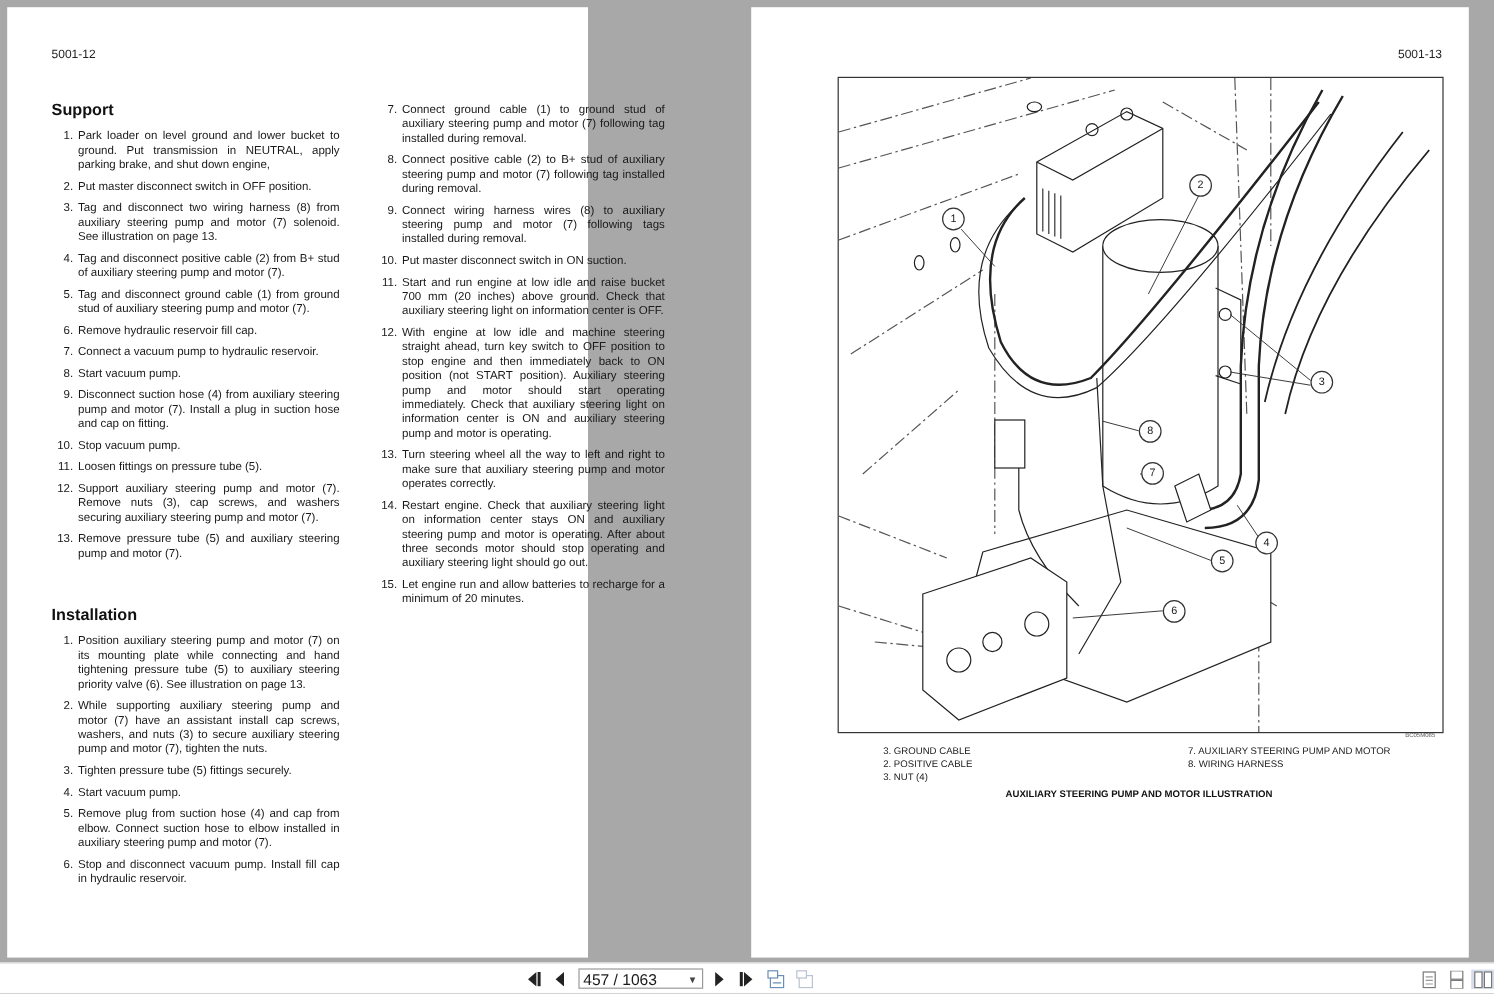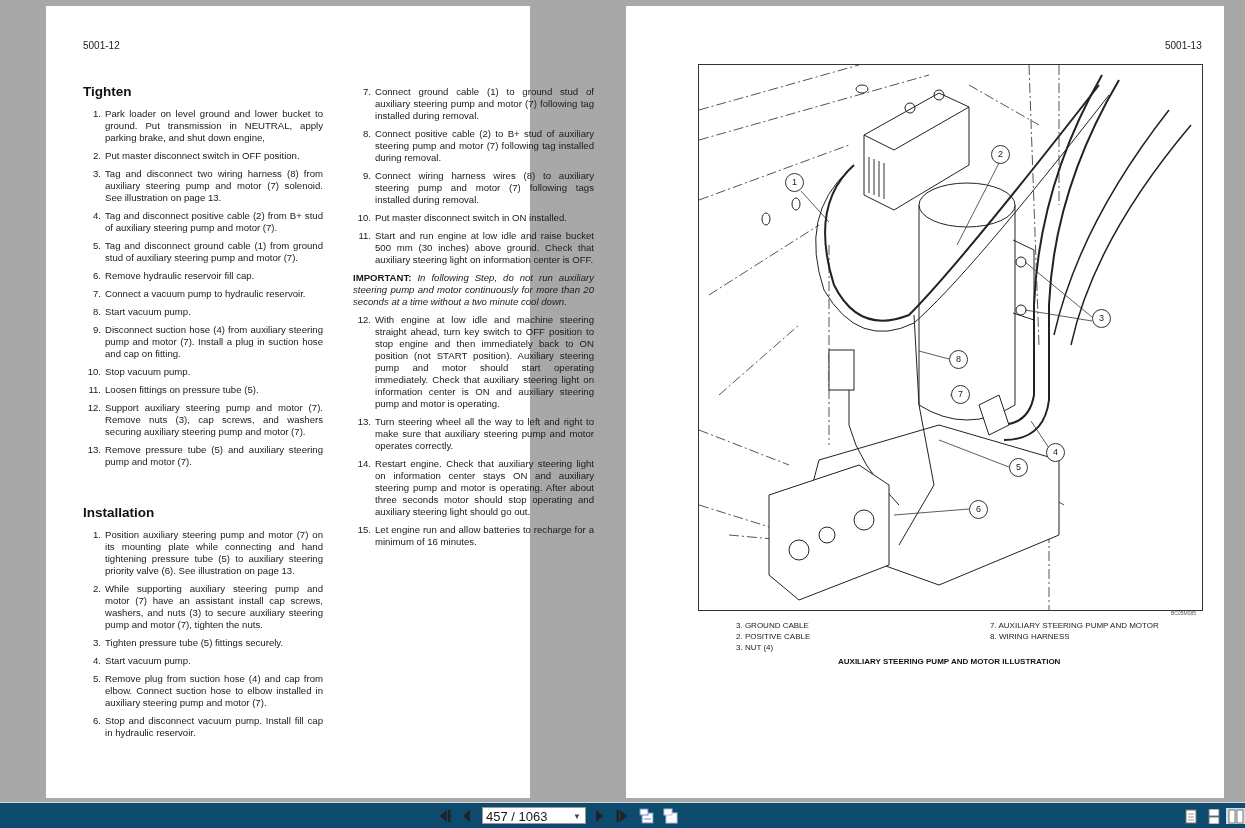--- a/index.html
+++ b/index.html
@@ -1,51 +1,51 @@
 <!DOCTYPE html>
 <html><head>
 <meta charset="utf-8">
 <style>
   html, body { margin:0; padding:0; }
   body { width:1245px; height:828px; background:#a8a8a8; position:relative; overflow:hidden; font-family:"Liberation Sans", sans-serif; color:#1a1a1a; }
   .page { position:absolute; top:6px; background:#fff; height:792px; }
-  #page-left { left:6px; width:484px;margin-left:40px; }
+  #page-left { left:6px; width:484px; }
   #page-right { left:626px; width:598px; }
   .page-num { position:absolute; top:34px; font-size:10px; color:#222; }
   .title { position:absolute; top:51px; left:0; width:580px; text-align:center; font-weight:bold; font-size:13.5px; color:#111; }
   .col { position:absolute; font-size:9.6px; line-height:12px; }
   .col-a { left:37px; top:80px; width:240px; }
   .col-b { left:307px; top:80px; width:241px; }
   h2 { font-size:13.5px; font-weight:bold; margin:0 0 10px 0; color:#111; }
   ol { margin:0; padding:0; list-style:none; }
   li { display:flex; margin-bottom:6px; text-align:justify; }
   li .n { width:18px; flex:0 0 18px; text-align:right; padding-right:4px; }
   li .t { flex:1; }
   .spacer { height:33px; }
   .important { margin:0 0 6px 0; text-align:justify; }
   .important b { font-weight:bold; }
   .important i { font-style:italic; }
   .figure { position:absolute; left:72px; top:58px; width:503px; height:545px; border:1px solid #333; background:#fff; overflow:hidden; }
   .figcode { position:absolute; left:545px; top:604px; font-size:5px; color:#555; }
   .legend { position:absolute; top:614px; font-size:8px; line-height:11px; color:#222; }
   .legend div { white-space:nowrap; }
   .caption { position:absolute; left:212px; top:651px; font-size:8px; font-weight:bold; color:#111; }
-  .toolbar { position:absolute; left:0; top:802px; width:1245px; height:26px; background:#0c4a6e; border-top:1px solid #d8d8d8; }
+  .toolbar { position:absolute; left:0; top:802px; width:1245px; height:26px; background:#ffffff; border-top:1px solid #d8d8d8; }
   .tb-btn { position:absolute; top:5px; height:16px; display:flex; align-items:center; justify-content:center; cursor:pointer; }
   .page-box { position:absolute; left:482px; top:4px; width:104px; height:17px; background:#fff; border:1px solid #9a9a9a; font-size:13px; line-height:17px; padding-left:3px; box-sizing:border-box; }
   .page-box .dd { position:absolute; right:4px; top:0; font-size:8px; color:#444; }
 </style>
 </head>
 <body>
 
 <div class="page" id="page-left">
   <div class="page-num" style="left:37px;">5001-12</div>
 
   <div class="col col-a">
-    <h2>Tighten</h2>
+    <h2>Support</h2>
     <ol>
       <li>
           <span class="n">1.</span>
           <span class="t">Park loader on level ground and lower bucket to ground. Put transmission in NEUTRAL, apply parking brake, and shut down engine,</span>
         </li>
       <li>
           <span class="n">2.</span>
           <span class="t">Put master disconnect switch in OFF position.</span>
         </li>
       <li>
@@ -132,44 +132,43 @@
       <li>
           <span class="n">8.</span>
           <span class="t">Connect positive cable (2) to B+ stud of auxiliary steering pump and motor (7) following tag installed during removal.</span>
         </li>
       <li>
           <span class="n">9.</span>
           <span class="t">Connect wiring harness wires (8) to auxiliary steering pump and motor (7) following tags installed during removal.</span>
         </li>
       <li>
           <span class="n">10.</span>
-          <span class="t">Put master disconnect switch in ON installed.</span>
+          <span class="t">Put master disconnect switch in ON suction.</span>
         </li>
       <li>
           <span class="n">11.</span>
-          <span class="t">Start and run engine at low idle and raise bucket 500 mm (30 inches) above ground. Check that auxiliary steering light on information center is OFF.</span>
+          <span class="t">Start and run engine at low idle and raise bucket 700 mm (20 inches) above ground. Check that auxiliary steering light on information center is OFF.</span>
         </li>
     </ol>
-    <p class="important"><b>IMPORTANT:</b> <i>In following Step, do not run auxiliary steering pump and motor continuously for more than 20 seconds at a time without a two minute cool down.</i></p>
     <ol>
       <li>
           <span class="n">12.</span>
           <span class="t">With engine at low idle and machine steering straight ahead, turn key switch to OFF position to stop engine and then immediately back to ON position (not START position). Auxiliary steering pump and motor should start operating immediately. Check that auxiliary steering light on information center is ON and auxiliary steering pump and motor is operating.</span>
         </li>
       <li>
           <span class="n">13.</span>
           <span class="t">Turn steering wheel all the way to left and right to make sure that auxiliary steering pump and motor operates correctly.</span>
         </li>
       <li>
           <span class="n">14.</span>
           <span class="t">Restart engine. Check that auxiliary steering light on information center stays ON and auxiliary steering pump and motor is operating. After about three seconds motor should stop operating and auxiliary steering light should go out.</span>
         </li>
       <li>
           <span class="n">15.</span>
-          <span class="t">Let engine run and allow batteries to recharge for a minimum of 16 minutes.</span>
+          <span class="t">Let engine run and allow batteries to recharge for a minimum of 20 minutes.</span>
         </li>
     </ol>
   </div>
 </div>
 
 <div class="page" id="page-right">
   <div class="page-num" style="left:539px;">5001-13</div>
 
   <div class="figure">
     <svg width="503" height="545" viewBox="0 0 503 545" fill="none" stroke="#222" stroke-width="1">

